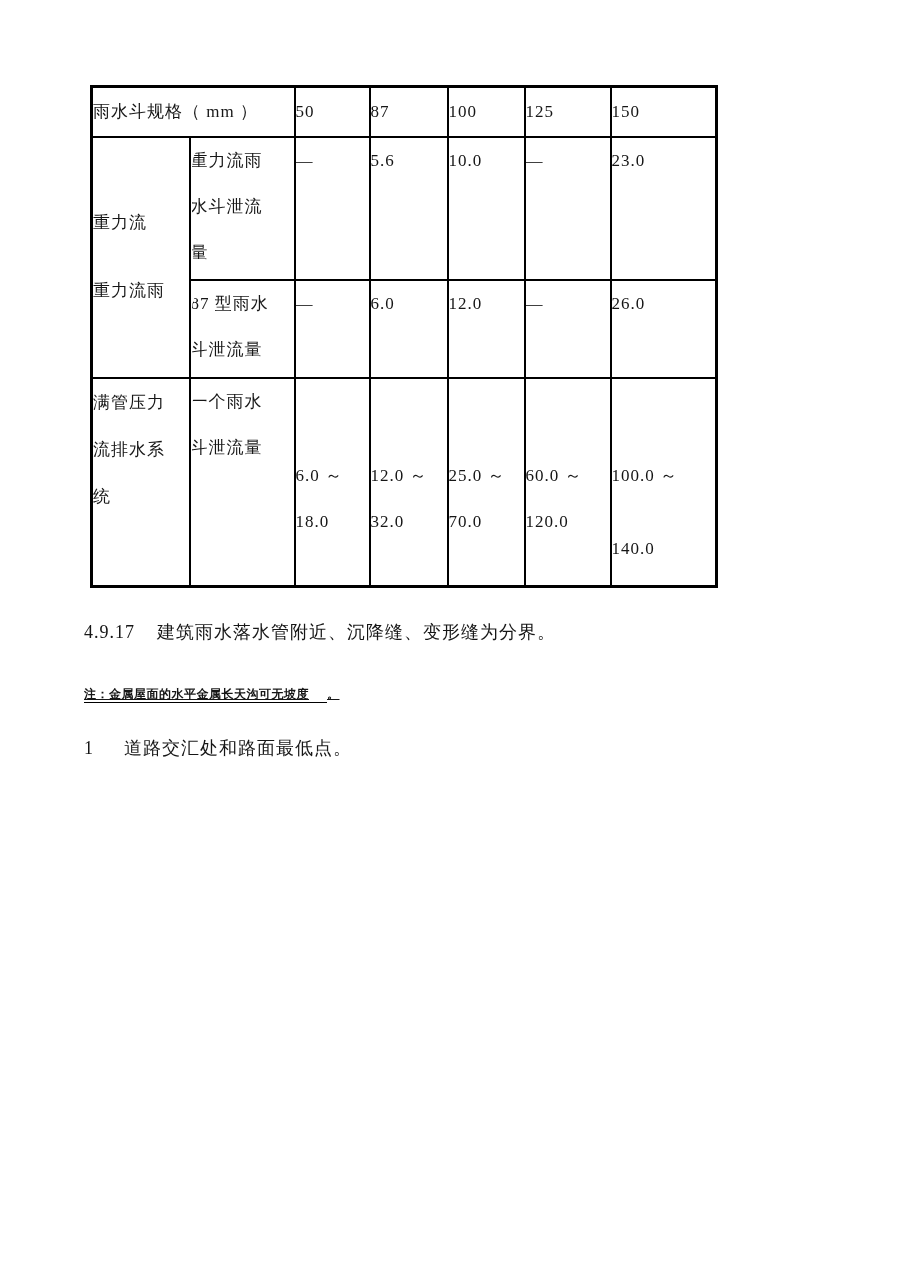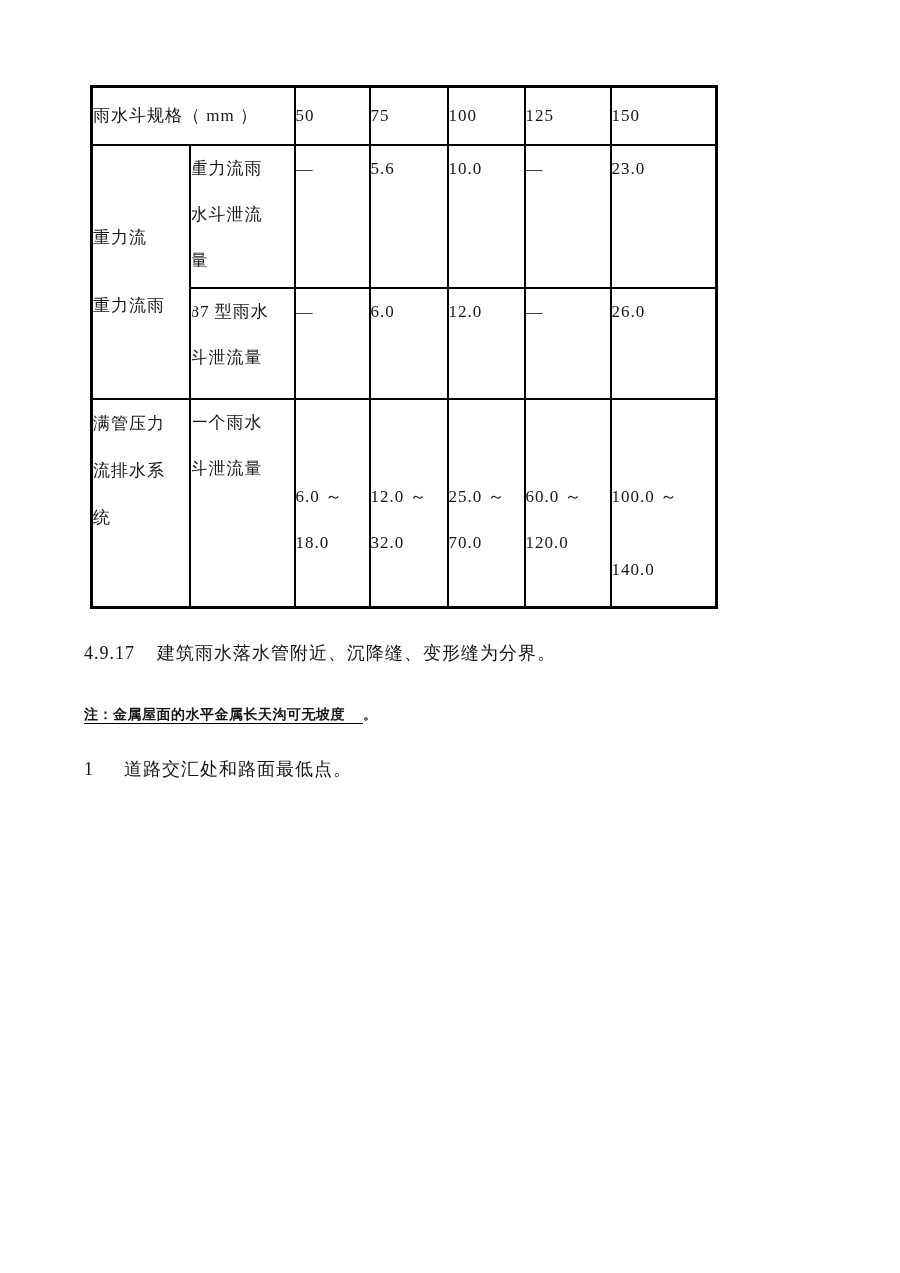--- a/index.html
+++ b/index.html
@@ -25,23 +25,23 @@
     margin-left: 6px;
     border: 3px solid #000;
     font-size: 17px;
     letter-spacing: 1px;
   }
   table.spec td {
     border: 2px solid #000;
     padding: 0;
     overflow: hidden;
   }
-  tr.hdr { height: 58px; }
+  tr.hdr { height: 50px; }
   tr.r1  { height: 143px; }
-  tr.r2  { height: 111px; }
+  tr.r2  { height: 98px; }
   tr.r3  { height: 187px; }
 
   td.c-spec { vertical-align: middle; padding-left: 6px; }
   td.c-size { vertical-align: middle; padding-left: 10px; }
 
   td.c-sys {
     vertical-align: middle;
     line-height: 68px;
     padding-left: 8px;
     white-space: pre-line;
@@ -86,23 +86,24 @@
   .p417 { margin-top: 19px; }
   .p418 { margin-top: 33px; }
   .p419 { margin-top: 26px; }
   .pnum { margin-right: 22px; }
   .pnum.ul { padding-right: 10px; border-bottom: 2px solid #000; }
   .ptext { white-space: pre-line; }
 
   .note-small {
     margin: 22px 0 0 0;
     font-weight: bold;
-    font-size: 14px;
+    font-size: 12px;
     letter-spacing: 0.5px;
     line-height: 30px;
+    text-decoration: underline;
   }
   .note-small .ul { padding-right: 18px; border-bottom: 1.5px solid #000; }
 
   .list-item { line-height: 50px; }
   .li1 { margin-top: 14px; }
   .li2 { margin-top: 20px; }
   .li3 { margin-top: 16px; }
   .inum { margin-right: 30px; }
 </style>
 </head>
@@ -117,21 +118,21 @@
         <col style="width:75px">
       <col style="width:78px">
         <col style="width:77px">
         <col style="width:86px">
       <col style="width:106px">
     </colgroup>
     <tbody>
       <tr class="hdr">
         <td class="c-spec" colspan="2">雨水斗规格（ mm ）</td>
         <td class="c-size">50</td>
-        <td class="c-size">75</td>
+        <td class="c-size">87</td>
         <td class="c-size">100</td>
         <td class="c-size">125</td>
         <td class="c-size">150</td>
       </tr>
       <tr class="r1">
         <td class="c-sys" rowspan="2">重力流
 重力流雨</td>
         <td class="c-type">重力流雨
 水斗泄流
 量</td>

